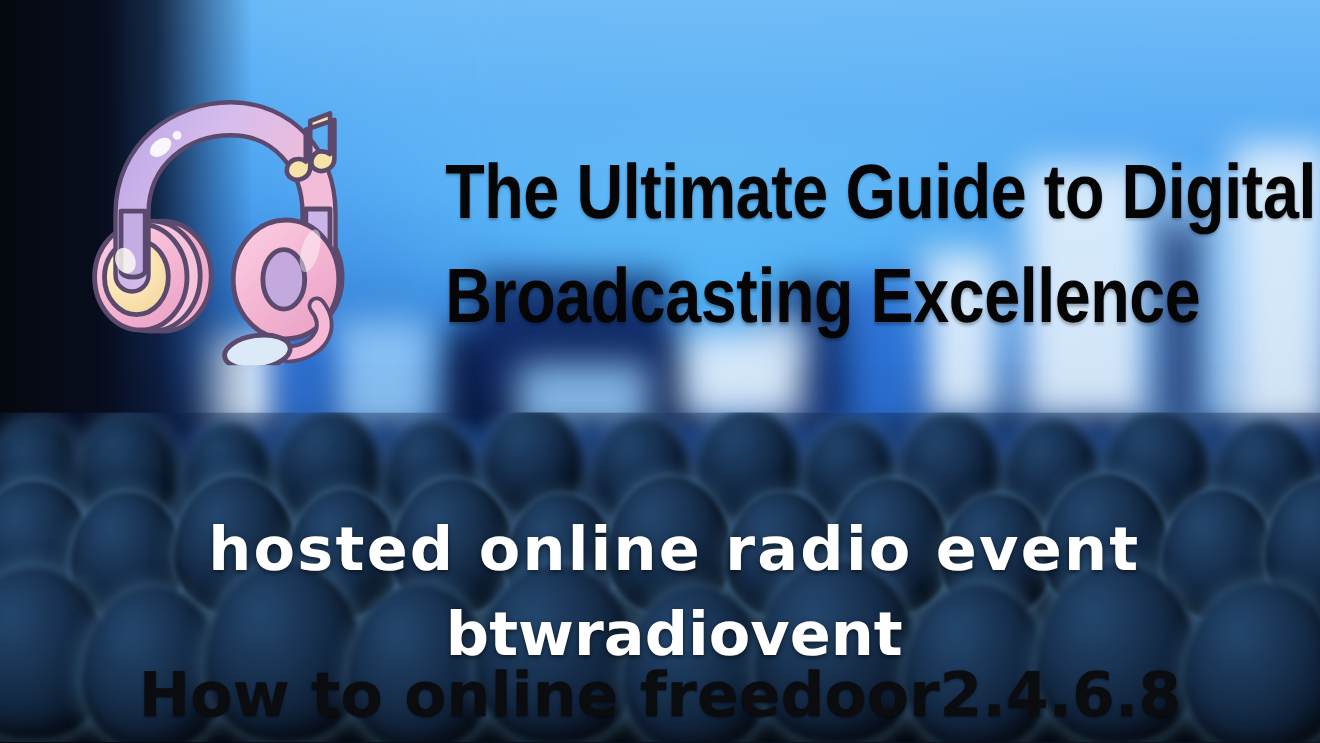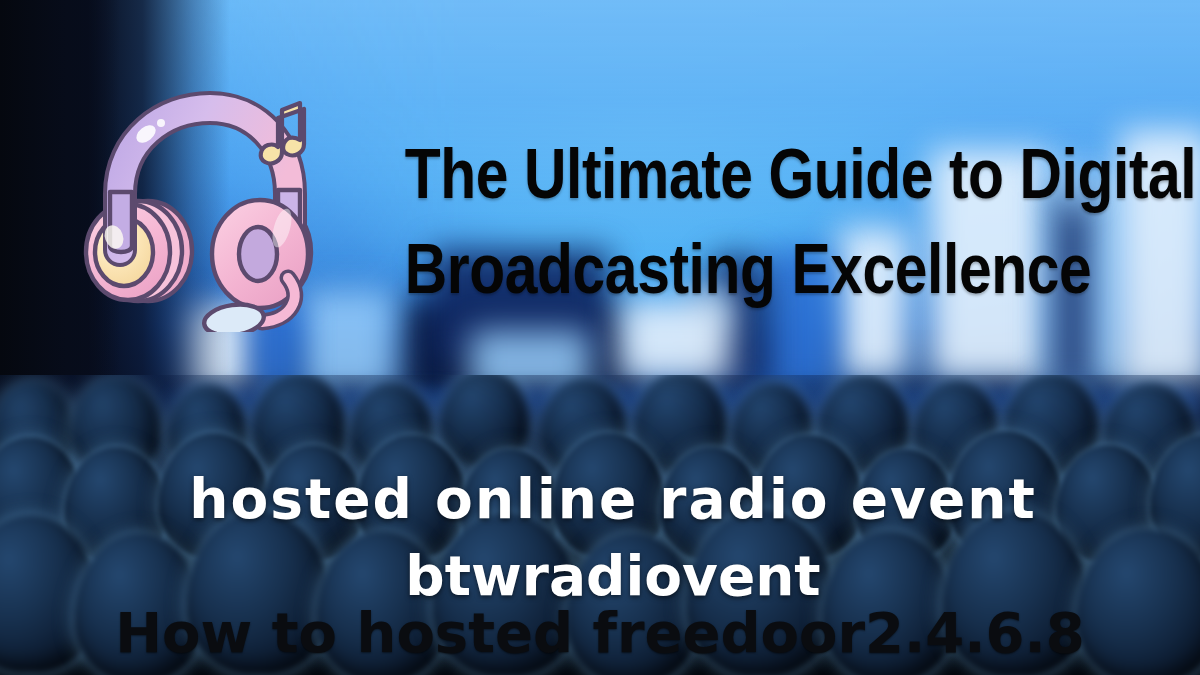--- a/index.html
+++ b/index.html
@@ -277,15 +277,15 @@
   <div class="title-block">
     <div class="title-line l1">The Ultimate Guide to Digital</div>
     <div class="title-line l2">Broadcasting Excellence</div>
   </div>
 
   <div class="white-block">
     <div class="white-line w1">hosted online radio event</div>
     <div class="white-line w2">btwradiovent</div>
   </div>
 
-  <div class="bottom-line">How to hosted freedoor2.4.6.8</div>
+  <div class="bottom-line">How to online freedoor2.4.6.8</div>
 
 </div>
 
 </body></html>

